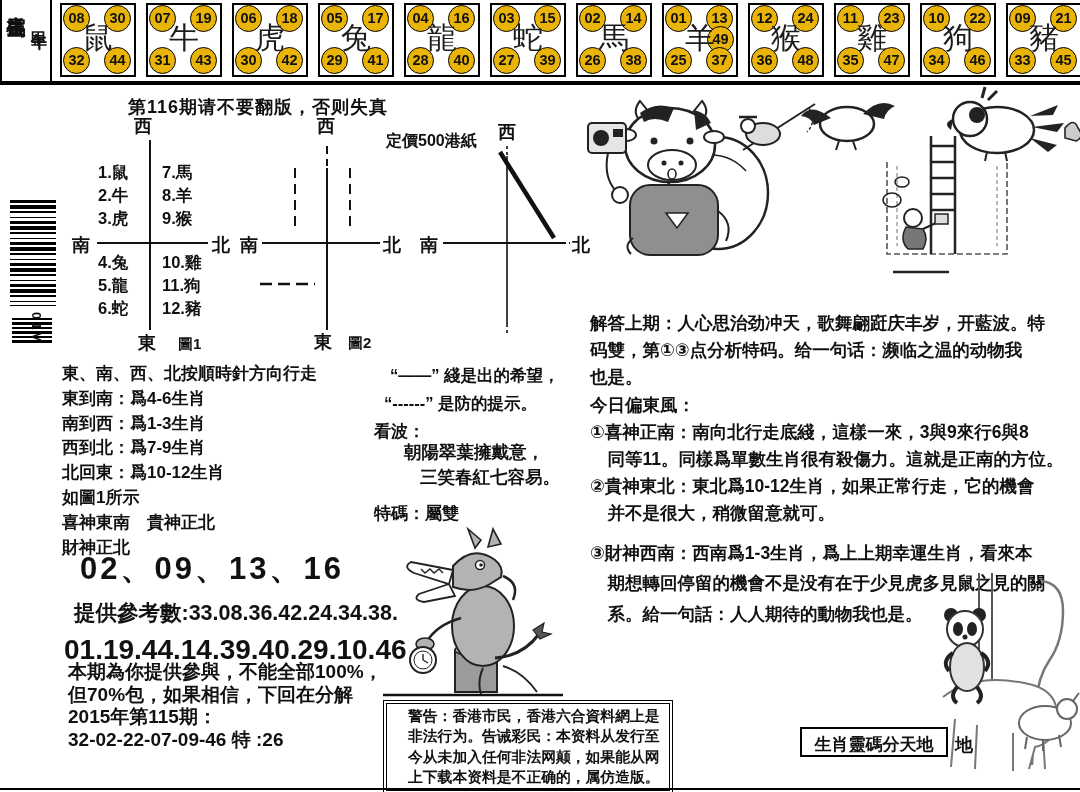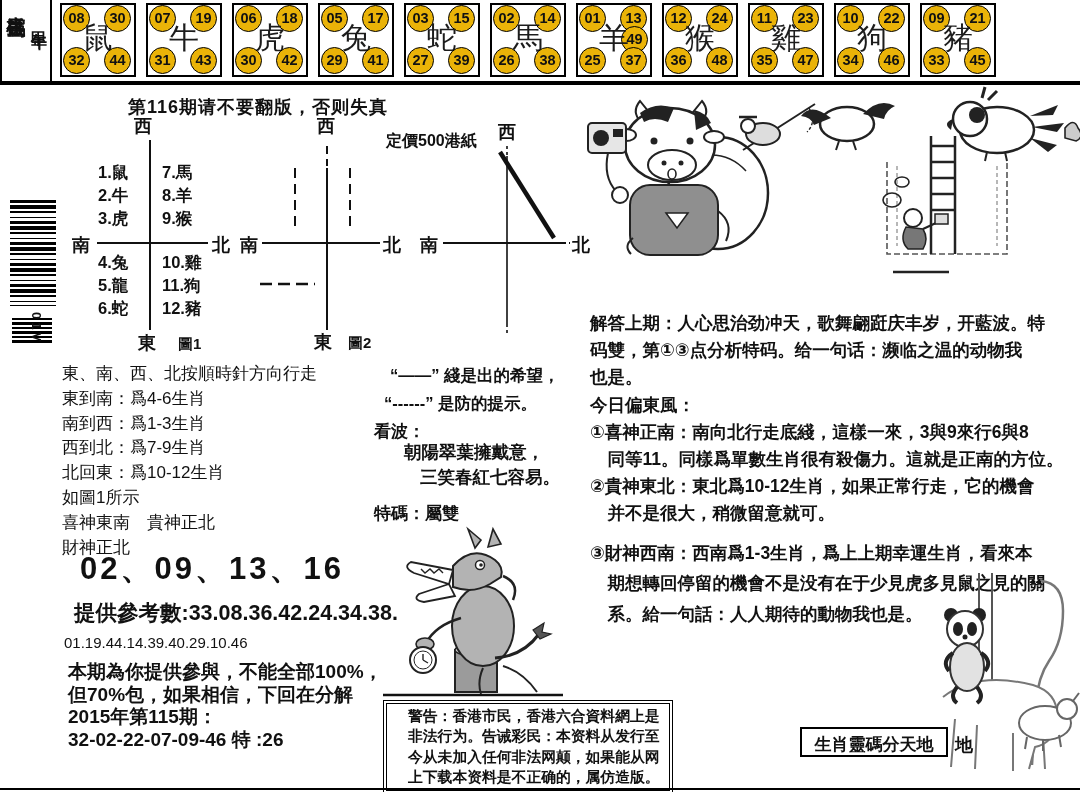--- a/index.html
+++ b/index.html
@@ -24,30 +24,30 @@
   
   .barcode{position:absolute;left:10px;top:200px;width:46px;height:106px;
      background:repeating-linear-gradient(180deg,#000 0 3px,#fff 3px 5px,#000 5px 9px,#fff 9px 11px,#000 11px 13px,#fff 13px 17px,#000 17px 18px,#fff 18px 21px)}
   .barcode2{position:absolute;left:12px;top:318px;width:40px;height:27px;
      background:repeating-linear-gradient(180deg,#000 0 2px,#fff 2px 4px,#000 4px 7px,#fff 7px 9px)}
   .barcode-label{position:absolute;left:44px;top:312px;font-size:13px;font-weight:bold;letter-spacing:3px;
      transform:rotate(90deg);transform-origin:left top}
   
   .notice{left:128px;top:95px;font-size:18px;font-weight:bold;letter-spacing:1px}
   .price{left:386px;top:131px;font-size:16px;font-weight:bold}
-  .rules{left:62px;top:362px;font-size:17px;font-weight:normal;line-height:24.8px}
+  .rules{left:62px;top:362px;font-size:17px;font-weight:bold;line-height:24.8px}
   .hint1{left:390px;top:365px;font-size:16.5px;font-weight:bold}
   .hint2{left:384px;top:393px;font-size:16.5px;font-weight:bold}
   .kanbo{left:374px;top:420px;font-size:17px;font-weight:bold}
   .poem1{left:404px;top:440px;font-size:17.5px;font-weight:bold}
   .poem2{left:420px;top:465px;font-size:17.5px;font-weight:bold}
   .tema{left:374px;top:502px;font-size:17px;font-weight:bold}
   .bignums{left:80px;top:548px;font-size:31px;font-weight:bold;letter-spacing:3px}
   .ref1{left:74px;top:598px;font-size:21.5px;font-weight:bold}
-  .ref2{left:64px;top:634px;font-size:15px;font-weight:normal}
+  .ref2{left:64px;top:634px;font-size:28px;font-weight:bold}
   .part{left:68px;top:661px;font-size:19px;font-weight:bold;line-height:22.6px}
   .rcol-a{left:590px;top:310px;font-size:17.5px;font-weight:bold;line-height:27.2px}
   .rcol-b{left:590px;top:538px;font-size:17.5px;font-weight:bold;line-height:30.4px}
   .warnbox{position:absolute;left:383px;top:700px;width:290px;border:1.5px solid #000;padding:2px;background:#fff;box-sizing:border-box}
   .warnbox-inner{border:1px solid #000;padding:2px 21px}
   .warn-line{font-size:14.8px;font-weight:bold;line-height:20.4px;white-space:nowrap}
   .footbox{position:absolute;left:800px;top:727px;width:148px;height:30px;border:2px solid #000;
      font-size:17px;font-weight:bold;text-align:center;line-height:32px;background:#fff;box-sizing:border-box}
   .footchar{left:955px;top:733px;font-size:18px;font-weight:bold}
   .bottomline{position:absolute;left:0;top:788px;width:1080px;height:2px;background:#000}
@@ -97,20 +97,28 @@
 
         <div class="cell">
           <span class="ball tl">05</span>
           <span class="ball tr">17</span>
 
           <span class="animal">兔</span>
           <span class="ball bl">29</span>
           <span class="ball br">41</span>
         </div>
 
+        <div class="cell">
+          <span class="ball tl">04</span>
+          <span class="ball tr">16</span>
+
+          <span class="animal">龍</span>
+          <span class="ball bl">28</span>
+          <span class="ball br">40</span>
+        </div>
 
         <div class="cell">
           <span class="ball tl">03</span>
           <span class="ball tr">15</span>
 
           <span class="animal">蛇</span>
           <span class="ball bl">27</span>
           <span class="ball br">39</span>
         </div>
 

